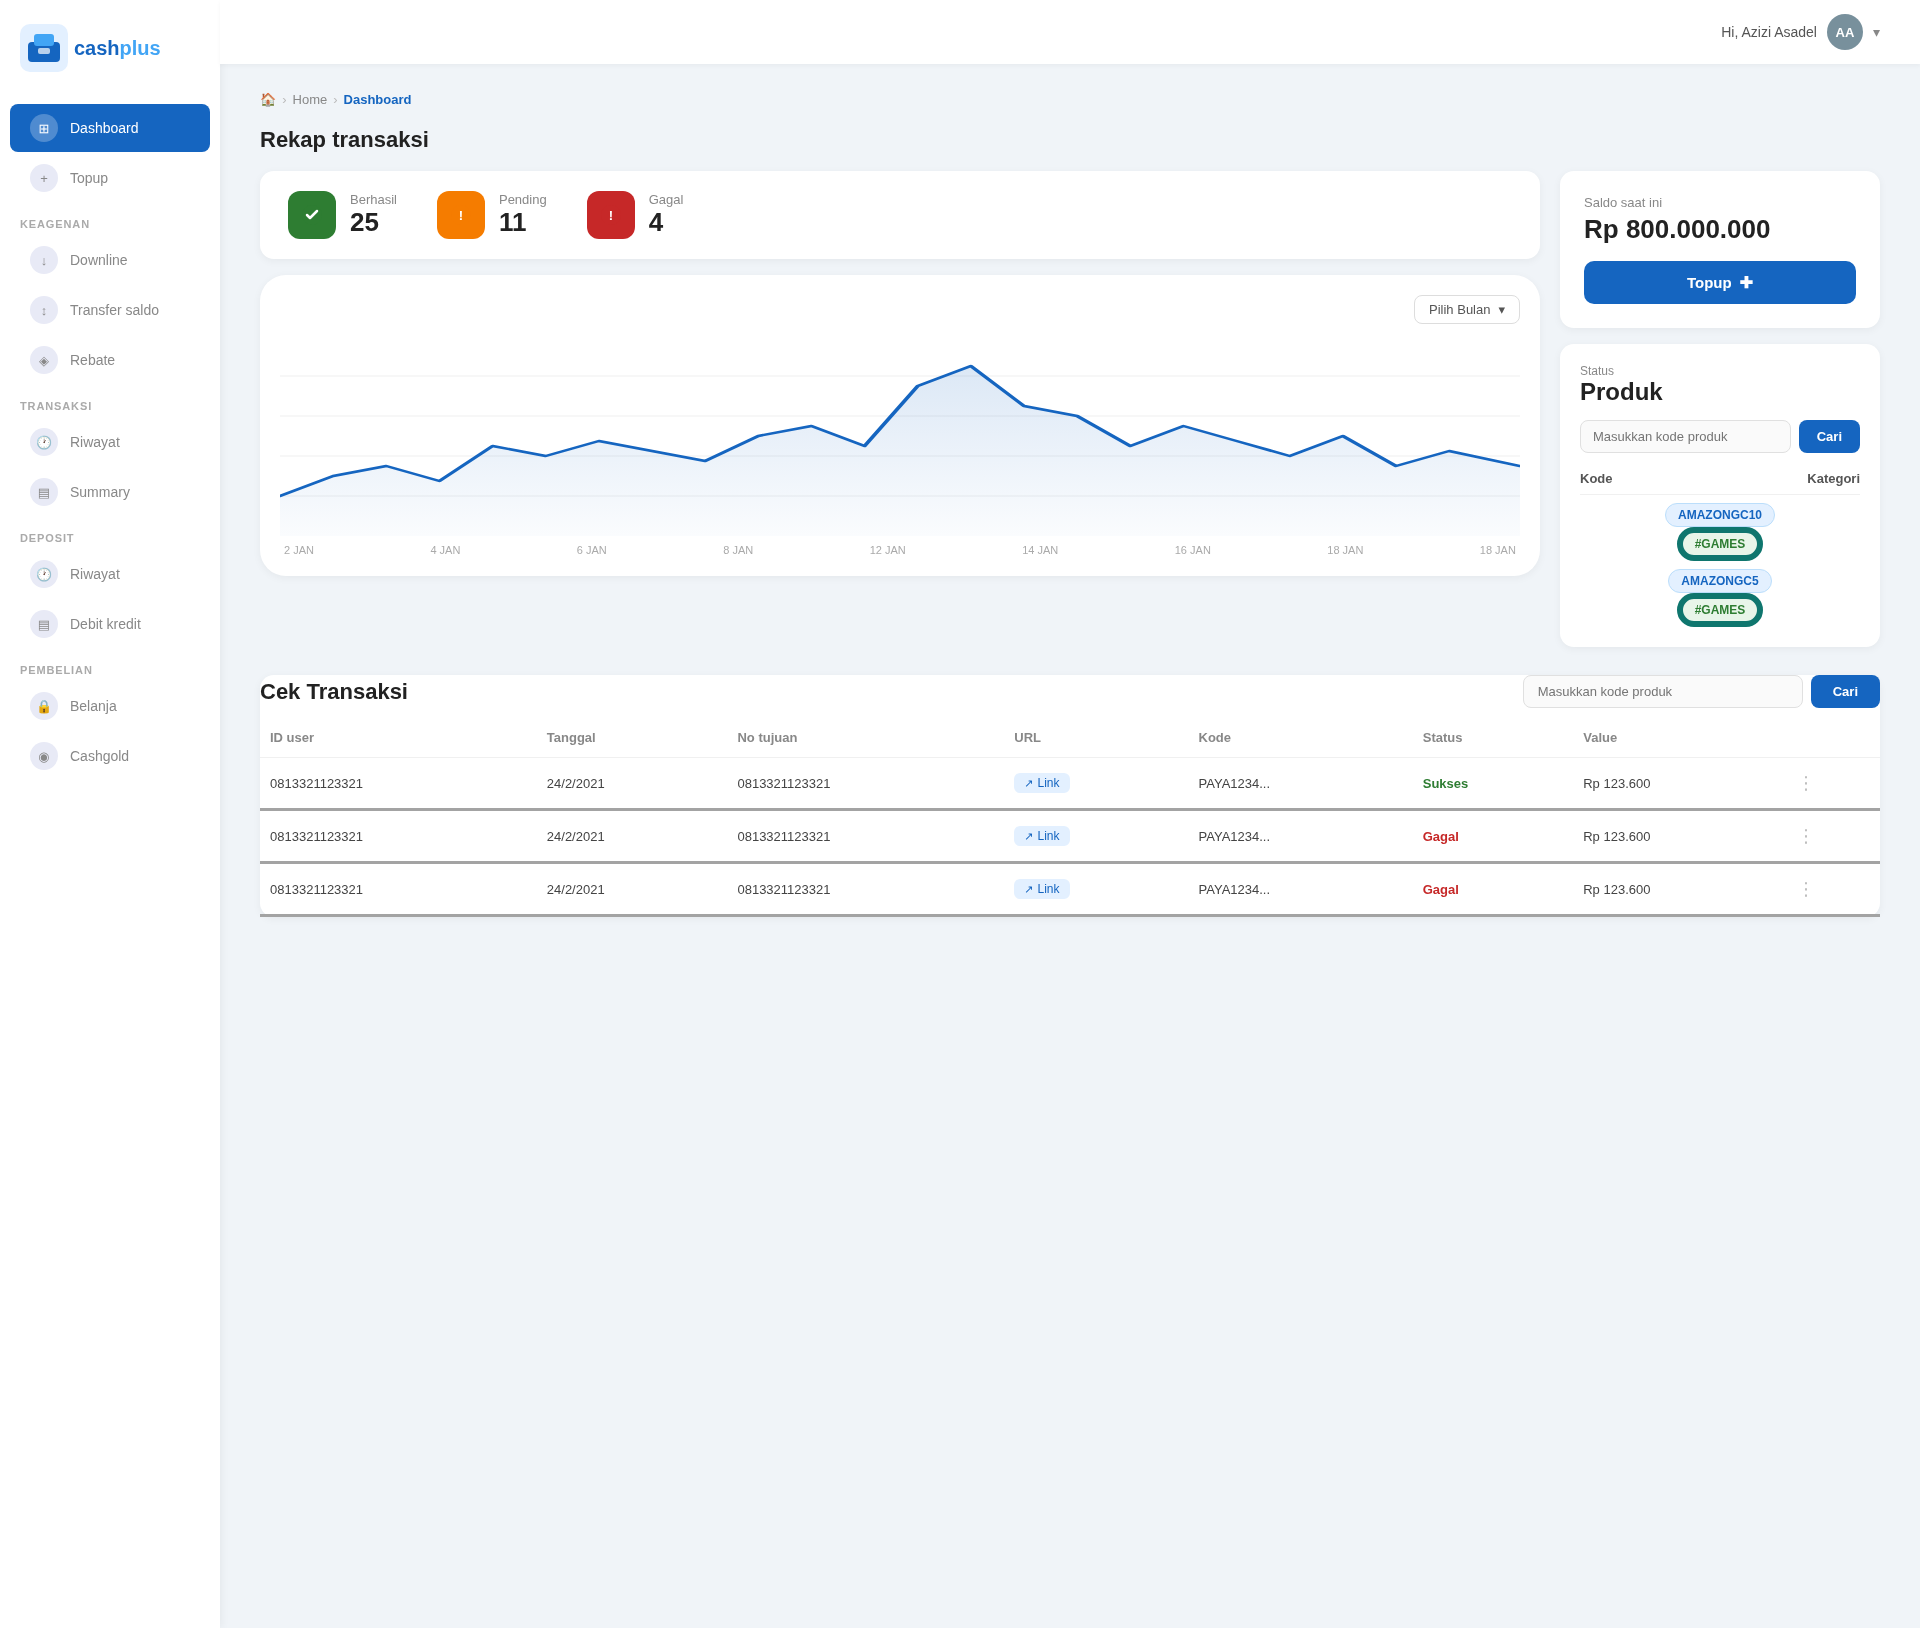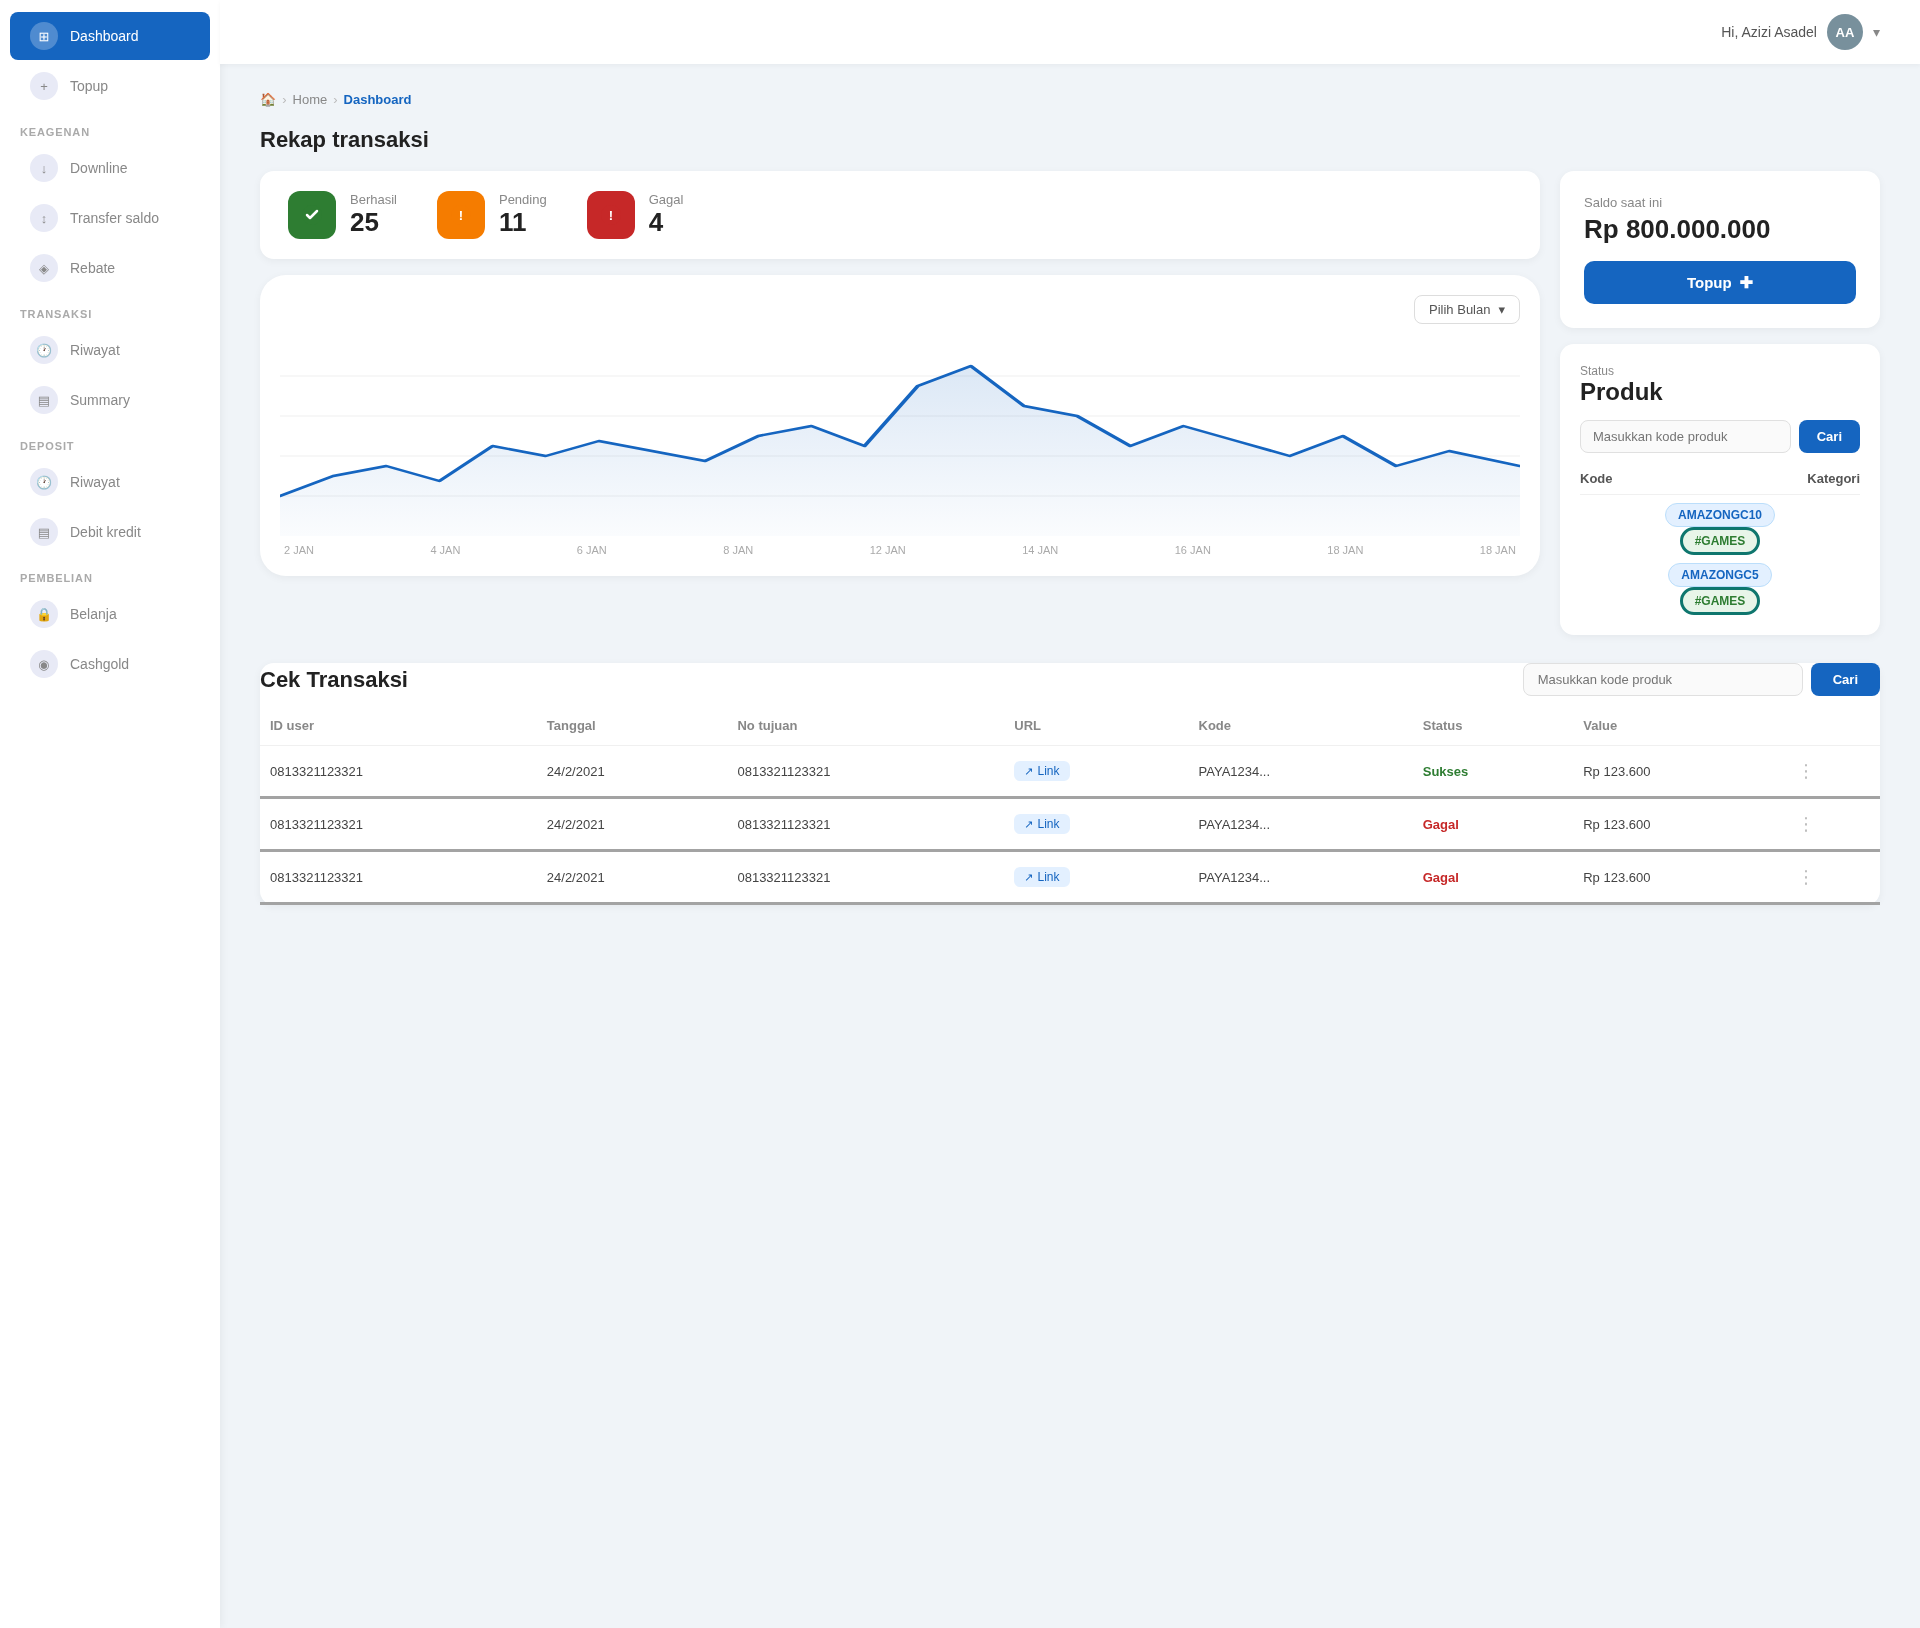--- a/index.html
+++ b/index.html
@@ -274,21 +274,21 @@
       color: #1565c0;
       border: 1px solid #bbdefb;
       border-radius: 20px;
       padding: 4px 12px;
       font-size: 12px;
       font-weight: 600;
     }
     .category-badge {
       background: #e8f5e9;
       color: #2e7d32;
-      border: 3px solid #0f766e;
+      border: 6px solid #0f766e;
       border-radius: 20px;
       padding: 4px 12px;
       font-size: 12px;
       font-weight: 600;
     }
 
     
     .cek-section {
       background: #fff;
       border-radius: 14px;
@@ -353,20 +353,31 @@
       width: fit-content;
     }
     .status-sukses { color: #2e7d32; font-weight: 600; }
     .status-gagal { color: #c62828; font-weight: 600; }
     .more-icon { color: #bbb; font-size: 18px; cursor: pointer; }
   </style>
 </head>
 <body>
 
 <div class="sidebar">
+  <div class="sidebar-logo">
+    <svg class="logo-icon" viewBox="0 0 48 48">
+      <rect width="48" height="48" rx="10" fill="#e3f0ff"></rect>
+      <rect x="8" y="18" width="32" height="20" rx="4" fill="#1565c0"></rect>
+      <rect x="14" y="10" width="20" height="12" rx="3" fill="#42a5f5"></rect>
+      <rect x="18" y="24" width="12" height="6" rx="2" fill="#fff" opacity="0.7"></rect>
+    </svg>
+    <span style="font-size:20px;font-weight:800;color:#1565c0;">
+      <span style="color:#1565c0;">cash</span><span style="color:#42a5f5;">plus</span>
+    </span>
+  </div>
   <div class="sidebar-nav">
 
     <div class="nav-item active">
       <div class="nav-icon">⊞</div>
       <span>Dashboard</span>
     </div>
 
     <div class="nav-item">
       <div class="nav-icon">+</div>
       <span>Topup</span>

